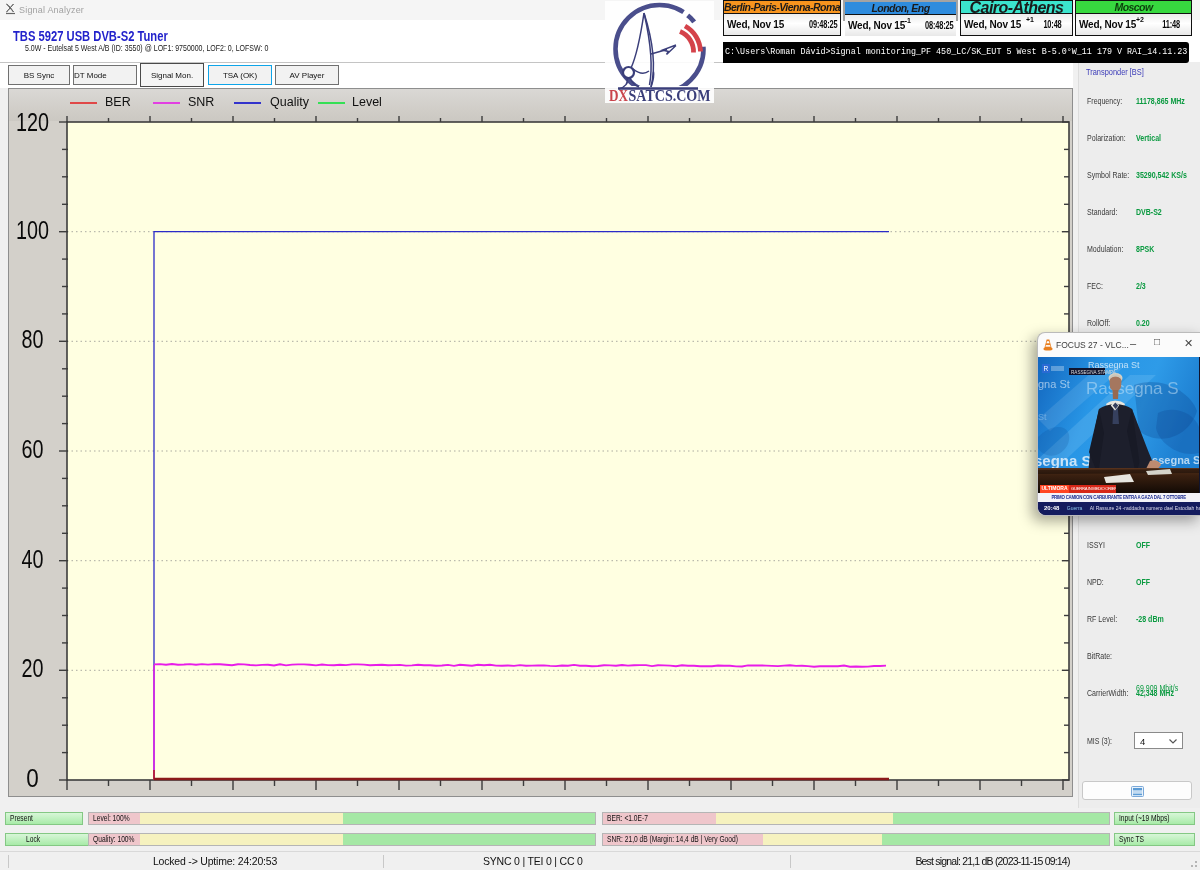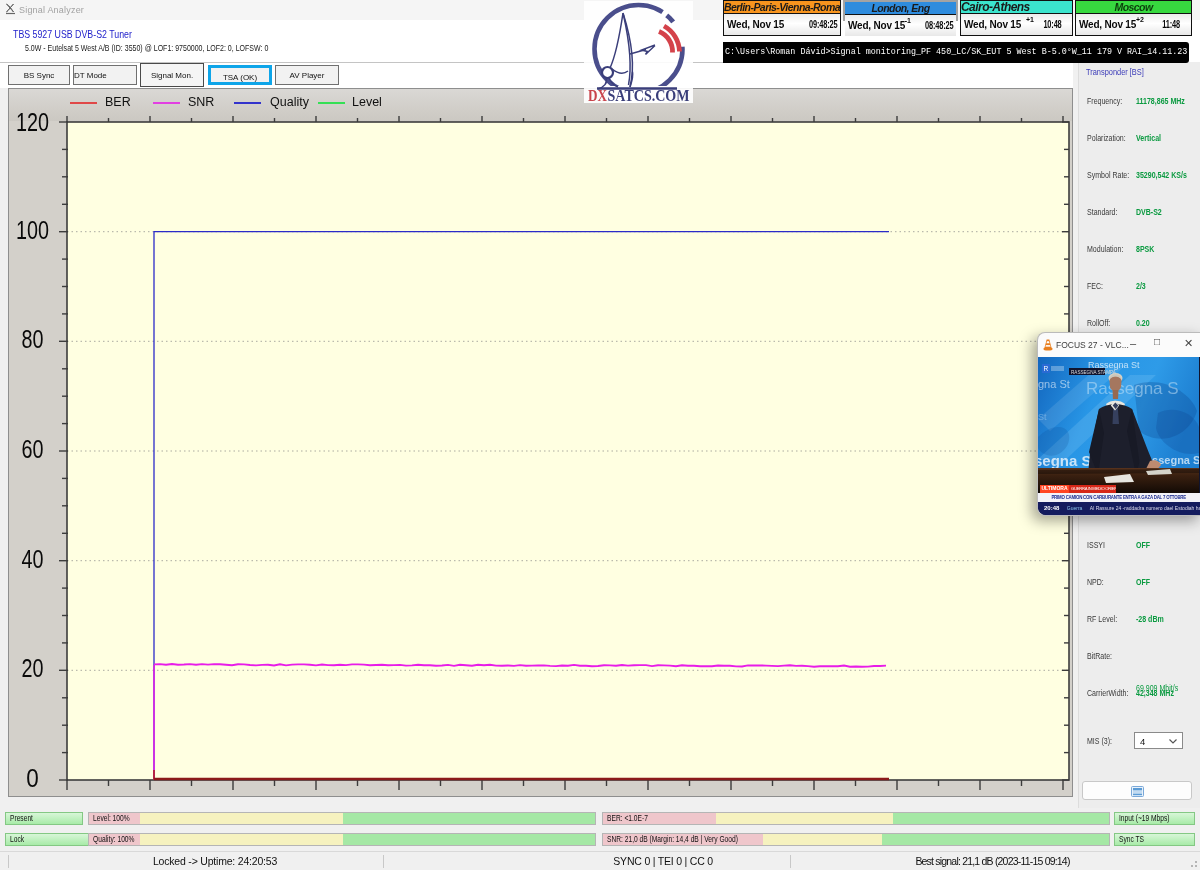--- a/index.html
+++ b/index.html
@@ -10,30 +10,30 @@
 <g stroke="#666" stroke-width="1" fill="none">
 <path d="M1.5 1 L8.5 9"></path>
         <path d="M8.5 1 L1.5 9"></path>
         <path d="M1.5 1 C5 3 6.5 6 8.5 9"></path>
         <path d="M8.5 1 C5.5 4 4 7 1.5 9"></path>
 <path d="M1 10.5 L10 10.5" stroke-width="1.2"></path>
 </g>
     </svg>
 <span style="position:absolute;left:19px;top:5px;font-size:9px;color:#a2a2a2;letter-spacing:0.2px">Signal Analyzer</span>
   </div>
-<div style="position:absolute;left:13px;top:28px;font-size:11px;font-weight:normal;color:#2222CB"><span style="display:inline-block;transform:scaleX(0.8);transform-origin:0 50%;white-space:nowrap">TBS 5927 USB DVB-S2 Tuner</span></div>
+<div style="position:absolute;left:13px;top:28px;font-size:14px;font-weight:bold;color:#2222CB"><span style="display:inline-block;transform:scaleX(0.8);transform-origin:0 50%;white-space:nowrap">TBS 5927 USB DVB-S2 Tuner</span></div>
 <div style="position:absolute;left:25px;top:43px;font-size:9px;color:#1a1a1a"><span style="display:inline-block;transform:scaleX(0.78);transform-origin:0 50%;white-space:nowrap">5.0W - Eutelsat 5 West A/B (ID: 3550) @ LOF1: 9750000, LOF2: 0, LOFSW: 0</span></div>
 <div style="position:absolute;left:0;top:62px;width:1200px;height:1px;background:#c4c4c4"></div>
 <div style="position:absolute;left:0;top:88px;width:8px;height:709px;background:#f0f0f0"></div>
 <div style="position:absolute;left:0;top:797px;width:1200px;height:54px;background:#f0f0f0"></div>
 <div style="position:absolute;left:1073px;top:62px;width:5px;height:735px;background:#f0f0f0"></div>
 <div style="position:absolute;left:8px;top:65px;width:62px;height:20px;background:#f2f2f2;border:1px solid #707070;text-align:center;font-size:8px;line-height:19px;color:#111">BS Sync</div>
 <div style="position:absolute;left:73px;top:65px;width:64px;height:20px;background:#f2f2f2;border:1px solid #707070;text-align:left;font-size:8px;line-height:19px;color:#111">DT Mode</div>
 <div style="position:absolute;left:140px;top:63px;width:64px;height:24px;background:#f5f5f5;border:1px solid #4a4a4a;z-index:3;text-align:center;font-size:8px;line-height:23px;color:#111">Signal Mon.</div>
-<div style="position:absolute;left:208px;top:65px;width:64px;height:20px;background:#f2f2f2;border:3px solid #0ea5e9;text-align:center;font-size:8px;line-height:19px;color:#111">TSA (OK)</div>
+<div style="position:absolute;left:208px;top:65px;width:64px;height:20px;background:#f2f2f2;border:1px solid #0ea5e9;text-align:center;font-size:8px;line-height:19px;color:#111">TSA (OK)</div>
 <div style="position:absolute;left:275px;top:65px;width:64px;height:20px;background:#f2f2f2;border:1px solid #707070;text-align:center;font-size:8px;line-height:19px;color:#111">AV Player</div>
 <div style="position:absolute;left:8px;top:88px;width:1065px;height:709px;background:#D3D0CA;border:1px solid #8e8e8e">
 <div style="position:relative;width:1063px;height:707px">
 <div style="position:absolute;left:0;top:0;width:1063px;height:32px;background:linear-gradient(180deg,#DAD8D5 0%,#D2CFCA 55%,#CBC8C2 100%)"></div>
 <svg width="1063" height="707" viewBox="0 0 1063 707" style="position:absolute;left:0;top:0">
 <rect x="58" y="33" width="1002" height="658" fill="#FFFFE1"></rect>
 <g stroke="#ABABA0" stroke-width="1" stroke-dasharray="1.5,3">
           <line x1="58" y1="581.3" x2="1060" y2="581.3"></line>
           <line x1="58" y1="471.7" x2="1060" y2="471.7"></line>
           <line x1="58" y1="362.0" x2="1060" y2="362.0"></line>
@@ -216,37 +216,37 @@
   </div>
 <div style="position:absolute;left:843px;top:0;width:115px;height:21px;border:2px solid #a3a3a3;background:#fff;z-index:4">
 <div style="height:13px;background:#2E8CDE;border-bottom:1px solid #111;text-align:center;font-size:10.5px;font-weight:bold;font-style:italic;color:#1a1a1a;line-height:13px;letter-spacing:-0.55px">London, Eng</div>
 <div style="position:relative;height:21px;background:linear-gradient(#ececec,#ffffff 45%,#e8e8e8);font-weight:bold;font-size:10px;line-height:21px;color:#0a0a0a">
 <span style="position:absolute;left:3px;letter-spacing:-0.2px">Wed, Nov 15</span>
       <span style="position:absolute;right:45px;top:2px;font-size:7px;font-weight:bold;line-height:7px">-1</span>
       <span style="position:absolute;right:3px;display:inline-block;transform:scaleX(0.74);transform-origin:100% 50%;letter-spacing:-0.2px">08:48:25</span>
     </div>
   </div>
 <div style="position:absolute;left:960px;top:0;width:113px;height:36px;border:1px solid #111;background:#fff;z-index:4">
-<div style="height:13px;background:#3BE4CD;border-bottom:1px solid #111;text-align:left;font-size:12px;font-weight:bold;font-style:italic;color:#1a1a1a;line-height:13px;letter-spacing:-0.55px">Cairo-Athens</div>
+<div style="height:13px;background:#3BE4CD;border-bottom:1px solid #111;text-align:center;font-size:16px;font-weight:bold;font-style:italic;color:#1a1a1a;line-height:13px;letter-spacing:-0.55px">Cairo-Athens</div>
 <div style="position:relative;height:21px;background:linear-gradient(#ececec,#ffffff 45%,#e8e8e8);font-weight:bold;font-size:10px;line-height:21px;color:#0a0a0a">
 <span style="position:absolute;left:3px;letter-spacing:-0.2px">Wed, Nov 15</span>
       <span style="position:absolute;right:38px;top:2px;font-size:7px;font-weight:bold;line-height:7px">+1</span>
       <span style="position:absolute;right:10px;display:inline-block;transform:scaleX(0.74);transform-origin:100% 50%;letter-spacing:-0.2px">10:48</span>
     </div>
   </div>
 <div style="position:absolute;left:1075px;top:0;width:117px;height:36px;border:1px solid #111;background:#fff;z-index:4">
 <div style="height:13px;background:#37D93F;border-bottom:1px solid #111;text-align:center;font-size:10.5px;font-weight:bold;font-style:italic;color:#0b3d0b;line-height:13px;letter-spacing:-0.55px">Moscow</div>
 <div style="position:relative;height:21px;background:linear-gradient(#ececec,#ffffff 45%,#e8e8e8);font-weight:bold;font-size:10px;line-height:21px;color:#0a0a0a">
 <span style="position:absolute;left:3px;letter-spacing:-0.2px">Wed, Nov 15</span>
       <span style="position:absolute;right:47px;top:2px;font-size:7px;font-weight:bold;line-height:7px">+2</span>
       <span style="position:absolute;right:11px;display:inline-block;transform:scaleX(0.74);transform-origin:100% 50%;letter-spacing:-0.2px">11:48</span>
     </div>
   </div>
 <div style="position:absolute;left:723px;top:42px;width:466px;height:21px;background:#000;border-radius:0 3px 3px 0;color:#fff;font-family:'Liberation Mono',monospace;font-size:8.4px;line-height:21px;white-space:nowrap;padding-left:2px;z-index:5">C:\Users\Roman Dávid&gt;Signal monitoring_PF 450_LC/SK_EUT 5 West B-5.0°W_11 179 V RAI_14.11.23</div>
-<div style="position:absolute;left:584px;top:1px;width:109px;height:102px;background:rgba(255,255,255,0.9);z-index:6">
+<div style="position:absolute;left:605px;top:1px;width:109px;height:102px;background:rgba(255,255,255,0.9);z-index:6">
 <svg width="109" height="102" viewBox="0 0 109 102">
 <circle cx="54.5" cy="48" r="44" fill="none" stroke="#4A4E8C" stroke-width="4.6"></circle>
 <path d="M 78.5 11.1 A 44 44 0 0 1 82.8 14.3" fill="none" stroke="#fff" stroke-width="7"></path>
 <path d="M 89.2 20.9 A 44 44 0 0 1 98.4 45.7" fill="none" stroke="#fff" stroke-width="8"></path>
 <rect x="25" y="85" width="60" height="17" fill="#fff"></rect>
 <path d="M 80 25 A 30 30 0 0 1 95.5 50.5" fill="none" stroke="#D4424A" stroke-width="4.8"></path>
 <path d="M 75 30.5 A 21.5 21.5 0 0 1 88.5 51.5" fill="none" stroke="#D4424A" stroke-width="4.8"></path>
 <g fill="none" stroke="#3A3E7A" stroke-width="1.5">
 <path d="M 39 12 C 36 32 32 54 26 67"></path>
 <path d="M 39 12 C 46 34 52 62 46 86"></path>
@@ -336,33 +336,33 @@
         <span style="display:block;width:166px;text-align:center;position:relative;left:-9px;font-size:6px;font-weight:bold;color:#1a2a90;line-height:9.5px;transform:scaleX(0.73);transform-origin:50% 50%;letter-spacing:-0.3px;white-space:nowrap">PRIMO CAMION CON CARBURANTE ENTRA A GAZA DAL 7 OTTOBRE</span>
       </div>
 <div style="position:absolute;left:0;top:145px;height:13px;width:166px;background:#141c5e;white-space:nowrap;overflow:hidden">
 <span style="display:inline-block;vertical-align:top;color:#fff;font-size:6px;font-weight:bold;line-height:13px;padding-left:6px">20:48</span>
 <span style="display:inline-block;vertical-align:top;color:#8ac0e8;font-size:5px;line-height:13px;padding-left:3px">Guerra</span>
 <span style="display:inline-block;vertical-align:top;color:#dde;font-size:5px;line-height:13px;padding-left:3px">Al Rassure 24 -raddadra numero dael Estodiah hadn Queser, "O Bolkea nor incasa</span>
 </div>
 </div>
   </div>
 <div style="position:absolute;left:5px;top:812px;width:78px;height:13px;background:linear-gradient(#d8f6d8,#a8eba8);border:1px solid #84c884;font-size:9px;line-height:11px;padding-left:4px;color:#111;white-space:nowrap"><span style="display:inline-block;transform:scaleX(0.74);transform-origin:0 50%;white-space:nowrap">Present</span></div>
-<div style="position:absolute;left:5px;top:833px;width:100px;height:13px;background:linear-gradient(#d8f6d8,#a8eba8);border:1px solid #84c884;font-size:9px;line-height:11px;padding-left:4px;color:#111;white-space:nowrap"><span style="display:inline-block;transform:scaleX(0.74);transform-origin:0 50%;white-space:nowrap">Lock</span></div>
+<div style="position:absolute;left:5px;top:833px;width:100px;height:13px;background:linear-gradient(#d8f6d8,#a8eba8);border:1px solid #84c884;font-size:9px;line-height:11px;padding-left:20px;color:#111;white-space:nowrap"><span style="display:inline-block;transform:scaleX(0.74);transform-origin:0 50%;white-space:nowrap">Lock</span></div>
 <div style="position:absolute;left:88px;top:812px;width:508px;height:13px;border:1px solid #b5b5b5;background:linear-gradient(90deg,#efc6cb 0,#efc6cb 51px,#f6f2bf 51px,#f6f2bf 254px,#a5e8a5 254px,#a5e8a5 100%);font-size:9px;line-height:11px;padding-left:4px;color:#111;white-space:nowrap"><span style="display:inline-block;transform:scaleX(0.74);transform-origin:0 50%;white-space:nowrap">Level: 100%</span></div>
 <div style="position:absolute;left:88px;top:833px;width:508px;height:13px;border:1px solid #b5b5b5;background:linear-gradient(90deg,#efc6cb 0,#efc6cb 51px,#f6f2bf 51px,#f6f2bf 254px,#a5e8a5 254px,#a5e8a5 100%);font-size:9px;line-height:11px;padding-left:4px;color:#111;white-space:nowrap"><span style="display:inline-block;transform:scaleX(0.74);transform-origin:0 50%;white-space:nowrap">Quality: 100%</span></div>
 <div style="position:absolute;left:602px;top:812px;width:508px;height:13px;border:1px solid #b5b5b5;background:linear-gradient(90deg,#efc6cb 0,#efc6cb 113px,#f6f2bf 113px,#f6f2bf 290px,#a5e8a5 290px,#a5e8a5 100%);font-size:9px;line-height:11px;padding-left:4px;color:#111;white-space:nowrap"><span style="display:inline-block;transform:scaleX(0.74);transform-origin:0 50%;white-space:nowrap">BER: &lt;1.0E-7</span></div>
 <div style="position:absolute;left:602px;top:833px;width:508px;height:13px;border:1px solid #b5b5b5;background:linear-gradient(90deg,#efc6cb 0,#efc6cb 160px,#f6f2bf 160px,#f6f2bf 279px,#a5e8a5 279px,#a5e8a5 100%);font-size:9px;line-height:11px;padding-left:4px;color:#111;white-space:nowrap"><span style="display:inline-block;transform:scaleX(0.74);transform-origin:0 50%;white-space:nowrap">SNR: 21,0 dB (Margin: 14,4 dB | Very Good)</span></div>
 <div style="position:absolute;left:1114px;top:812px;width:81px;height:13px;background:linear-gradient(#d8f6d8,#a8eba8);border:1px solid #84c884;font-size:9px;line-height:11px;padding-left:4px;color:#111;white-space:nowrap"><span style="display:inline-block;transform:scaleX(0.74);transform-origin:0 50%;white-space:nowrap">Input (~19 Mbps)</span></div>
 <div style="position:absolute;left:1114px;top:833px;width:81px;height:13px;background:linear-gradient(#d8f6d8,#a8eba8);border:1px solid #84c884;font-size:9px;line-height:11px;padding-left:4px;color:#111;white-space:nowrap"><span style="display:inline-block;transform:scaleX(0.74);transform-origin:0 50%;white-space:nowrap">Sync TS</span></div>
 <div style="position:absolute;left:0;top:851px;width:1200px;height:19px;background:#f0f0f0;border-top:1px solid #d9d9d9">
 <div style="position:absolute;left:8px;top:3px;width:1px;height:13px;background:#c8c8c8"></div>
 <div style="position:absolute;left:383px;top:3px;width:1px;height:13px;background:#c8c8c8"></div>
 <div style="position:absolute;left:790px;top:3px;width:1px;height:13px;background:#c8c8c8"></div>
 <div style="position:absolute;left:100px;top:3px;width:230px;text-align:center;font-size:10.5px;color:#111;letter-spacing:-0.2px">Locked -&gt; Uptime: 24:20:53</div>
-<div style="position:absolute;left:483px;top:3px;width:230px;text-align:right;font-size:10.5px;color:#111;letter-spacing:-0.2px">SYNC 0 | TEI 0 | CC 0</div>
+<div style="position:absolute;left:483px;top:3px;width:230px;text-align:left;font-size:10.5px;color:#111;letter-spacing:-0.2px">SYNC 0 | TEI 0 | CC 0</div>
 <div style="position:absolute;left:880px;top:3px;width:225px;text-align:center;font-size:10.5px;color:#111;letter-spacing:-0.8px">Best signal: 21,1 dB (2023-11-15 09:14)</div>
 <svg width="10" height="10" viewBox="0 0 10 10" style="position:absolute;right:2px;bottom:2px">
 <g fill="#b5b5b5">
         <rect x="7" y="7" width="2" height="2"></rect>
         <rect x="7" y="3" width="2" height="2"></rect>
         <rect x="3" y="7" width="2" height="2"></rect>
       </g>
 </svg>
   </div>
 </body></html>

